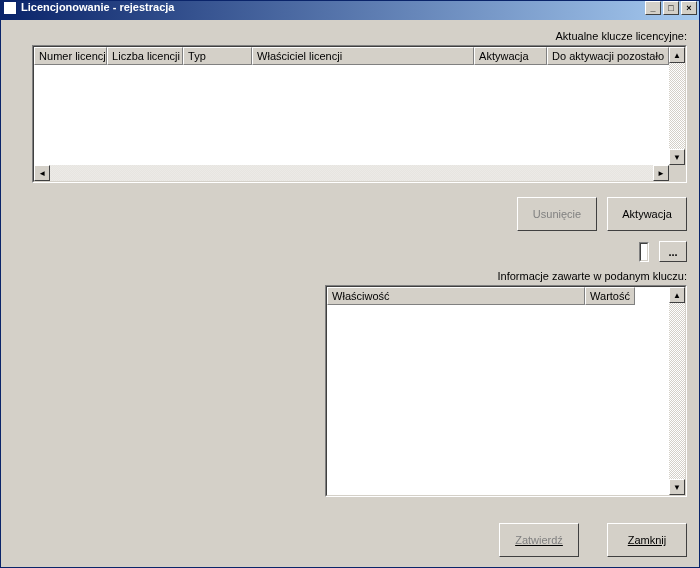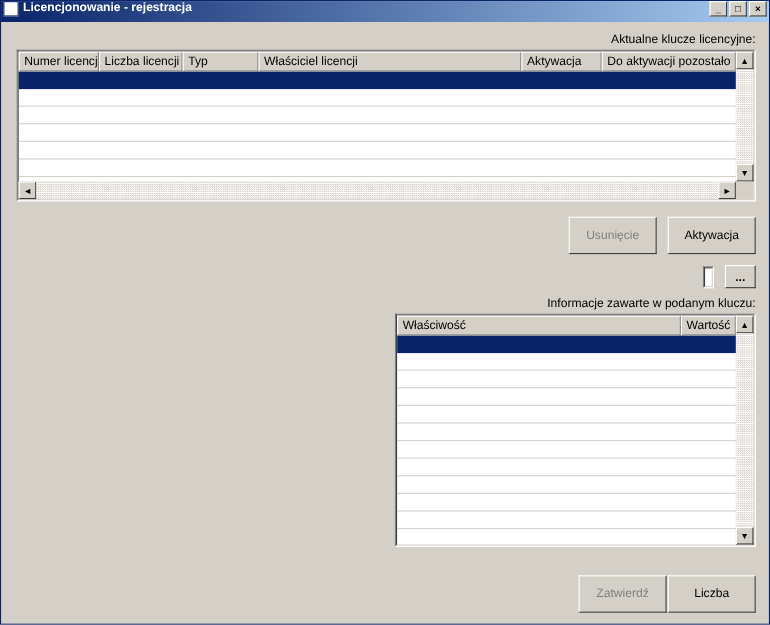--- a/index.html
+++ b/index.html
@@ -135,21 +135,21 @@
 }
 .hscroll {
   height: 16px;
   background: #d4d0c8;
   display: flex;
 }
 .grid-wrap1 {
   display: flex;
   height: 118px;
 }
-.grid-main1 { flex: 1; display: flex; flex-direction: column; }
+.grid-main1 { flex: 1; display: flex; }
 .button-row {
   display: flex;
   justify-content: flex-end;
   gap: 10px;
   margin: 14px 0 10px 0;
 }
 .btn {
   min-width: 80px;
   height: 23px;
   padding: 16px 10px;
@@ -205,26 +205,28 @@
   font-size: 11px;
   cursor: pointer;
   display: flex;
   align-items: center;
   justify-content: center;
   font-weight: bold;
 }
 .grid-wrap2 {
   display: flex;
   height: 208px;
+  gap: 34px;
 }
 .bottom-bar {
   display: flex;
   justify-content: flex-end;
-  gap: 1px;
+  gap: 28px;
   padding: 10px 12px;
+  text-decoration: underline;
 }
 .corner {
   width: 16px;
   height: 16px;
   background: #d4d0c8;
 }
 </style>
 </head>
 <body>
 
@@ -245,21 +247,21 @@
     <div class="label">Aktualne klucze licencyjne:</div>
 
     <div class="grid">
       <div class="grid-inner">
         <div class="grid-wrap1">
           <div class="grid-main1">
             <div class="grid-header">
               <div class="col" style="width:73px">Numer licencji</div>
               <div class="col" style="width:76px">Liczba licencji</div>
               <div class="col" style="width:69px">Typ</div>
-              <div class="col" style="width:239px">Właściciel licencji</div>
+              <div class="col" style="width:222px">Właściciel licencji</div>
               <div class="col" style="width:73px">Aktywacja</div>
               <div class="col" style="flex:1">Do aktywacji pozostało</div>
             </div>
             <div class="grid-body">
               <div class="selected-row"></div>
               <div class="grid-row"></div>
               <div class="grid-row"></div>
               <div class="grid-row"></div>
               <div class="grid-row"></div>
               <div class="grid-row"></div>
@@ -334,17 +336,17 @@
       </div>
     </div>
 
   </div>
 
   <div class="bottom-bar">
     <div class="btn disabled">
         <span>Zatwierdź</span>
       </div>
     <div class="btn">
-        <span>Liczba</span>
+        <span>Zamknij</span>
       </div>
   </div>
 
 </div>
 
 </body></html>

